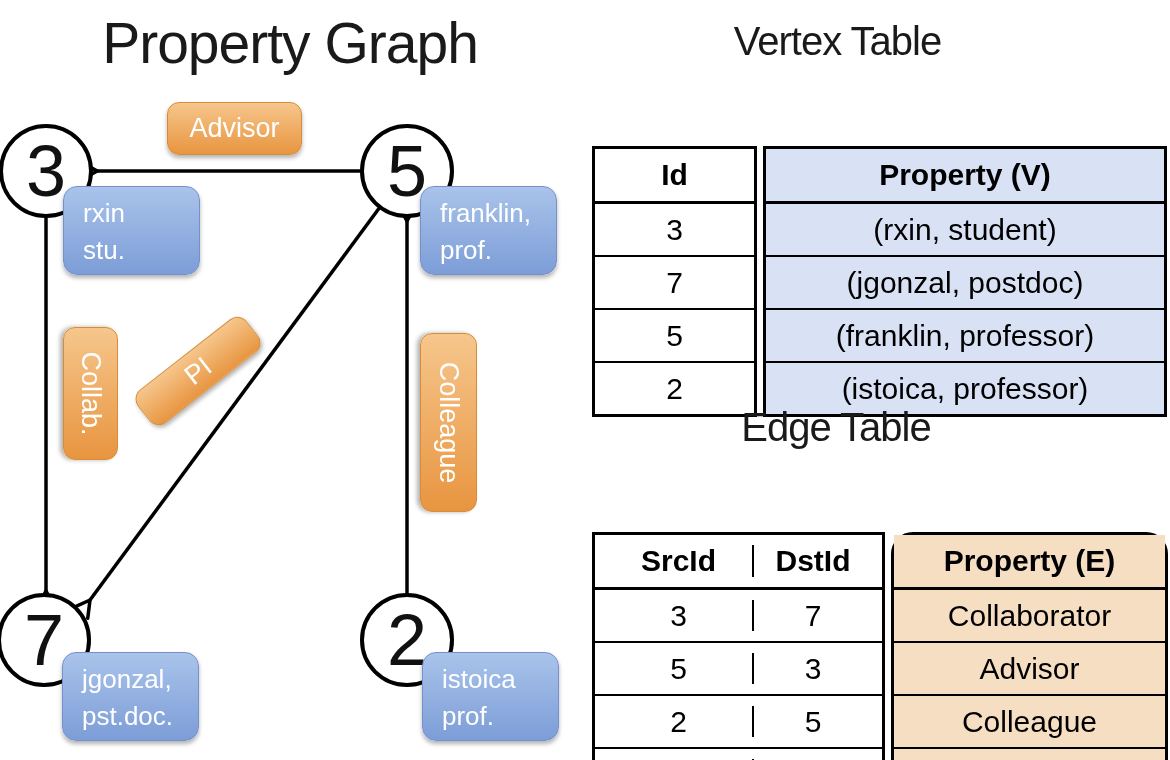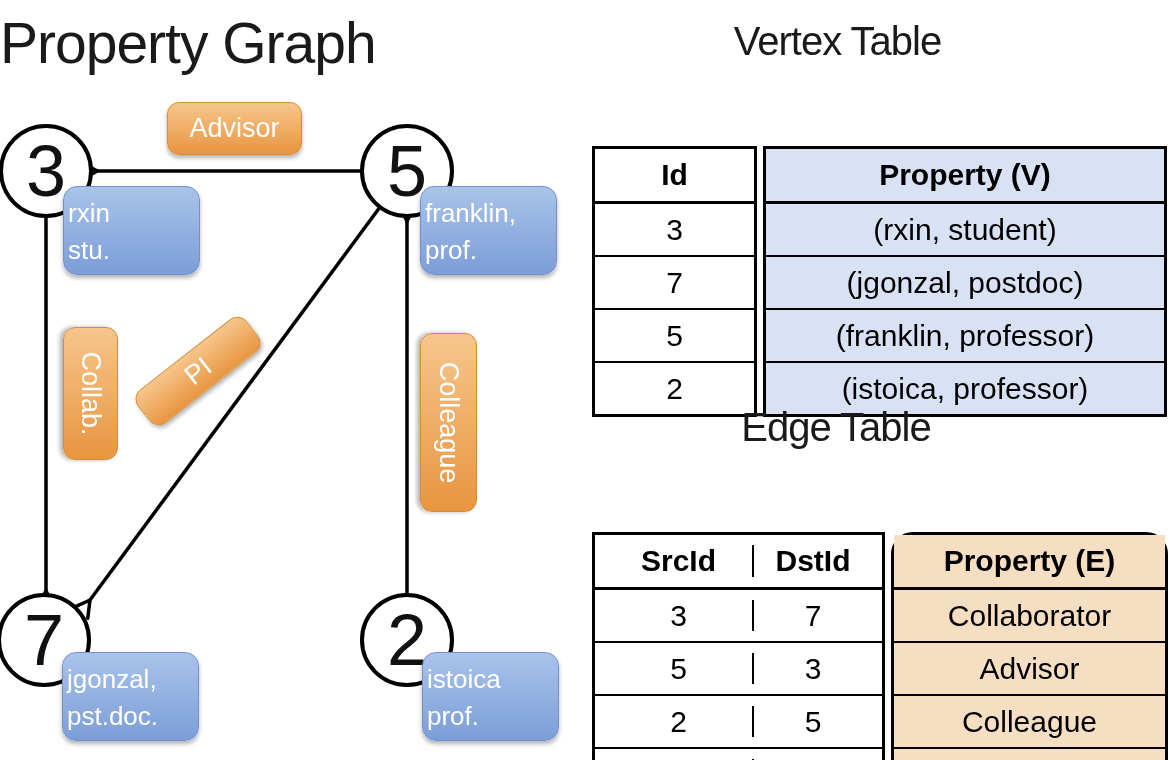--- a/index.html
+++ b/index.html
@@ -2,40 +2,40 @@
 <html style="--orange-light: #F6C68C; --orange-dark: #E89540; --orange-border: #D78C35; --blue-light: #A9C3EA; --blue-dark: #7C9DD7; --blue-border: #7590CB; --table-blue: #D9E2F4; --table-peach: #F6DEC3; --line-black: #000000;"><head>
 <meta charset="utf-8">
 <style>
   html,body{margin:0;padding:0;background:#fff;}
   .stage{
     position:relative;width:1170px;height:760px;overflow:hidden;background:#fff;
     font-family:"Liberation Sans",sans-serif;color:#000;
   }
   
   .big-title{
-    position:absolute;font-size:57px;letter-spacing:-1px;
+    position:absolute;text-align:center;font-size:57px;letter-spacing:-1px;
     color:#1a1a1a;white-space:nowrap;line-height:1.05;
   }
   .table-title{
     position:absolute;text-align:center;font-size:40px;letter-spacing:-1px;
     color:#1a1a1a;white-space:nowrap;line-height:1.05;
   }
   
   .graph-panel{position:absolute;left:0;top:0;width:580px;height:760px;}
   .graph-svg{position:absolute;left:0;top:0;}
   .node-num{
     position:absolute;width:90px;height:90px;display:flex;align-items:center;justify-content:center;
     font-size:72px;font-weight:400;color:#111;pointer-events:none;
   }
   .vlabel{
     position:absolute;width:137px;height:89px;border-radius:14px;
     background:linear-gradient(180deg,var(--blue-light,#A9C3EA) 0%,var(--blue-dark,#7C9DD7) 100%);
     border:1px solid var(--blue-border,#7590CB);
     box-shadow:0 3px 4px rgba(0,0,0,0.30);
-    color:#fff;font-size:26px;line-height:37px;padding:8px 0 0 4px;box-sizing:border-box;
+    color:#fff;font-size:26px;line-height:37px;padding:8px 0 0 19px;box-sizing:border-box;
   }
   .capsule{
     position:absolute;display:flex;align-items:center;justify-content:center;
     border-radius:12px;color:#fff;font-size:27px;white-space:nowrap;
     background:linear-gradient(180deg,var(--orange-light,#F6C68C) 0%,var(--orange-dark,#E89540) 100%);
     border:1px solid var(--orange-border,#D78C35);
     box-shadow:0 3px 4px rgba(0,0,0,0.30);box-sizing:border-box;
   }
   .capsule.rot90{transform:rotate(90deg);background:linear-gradient(90deg,var(--orange-light,#F6C68C) 0%,var(--orange-dark,#E89540) 100%);}
   .capsule.rot-pi{transform:rotate(-38deg);}

